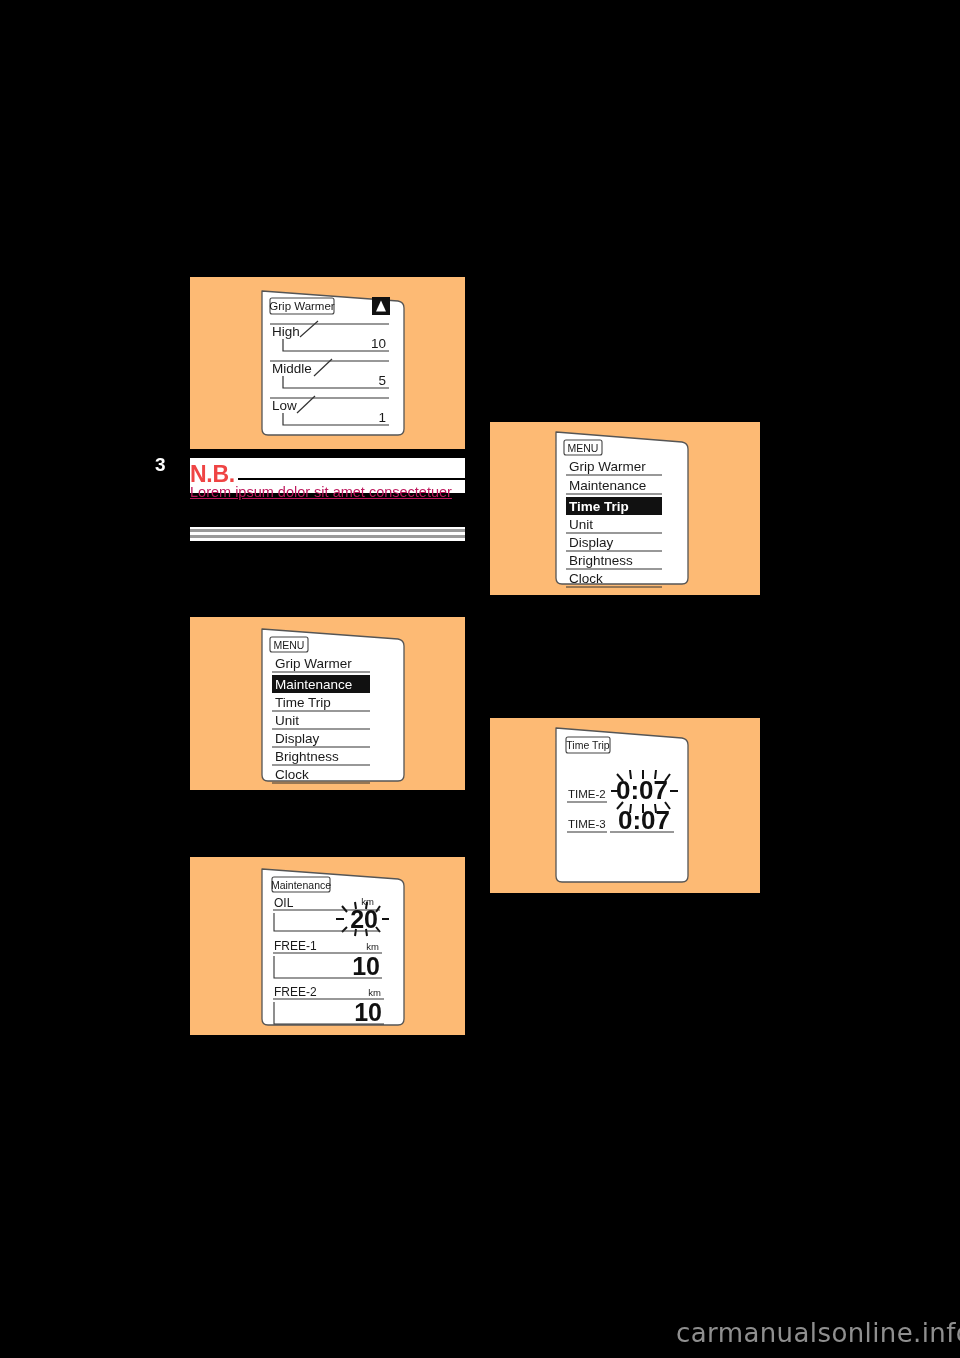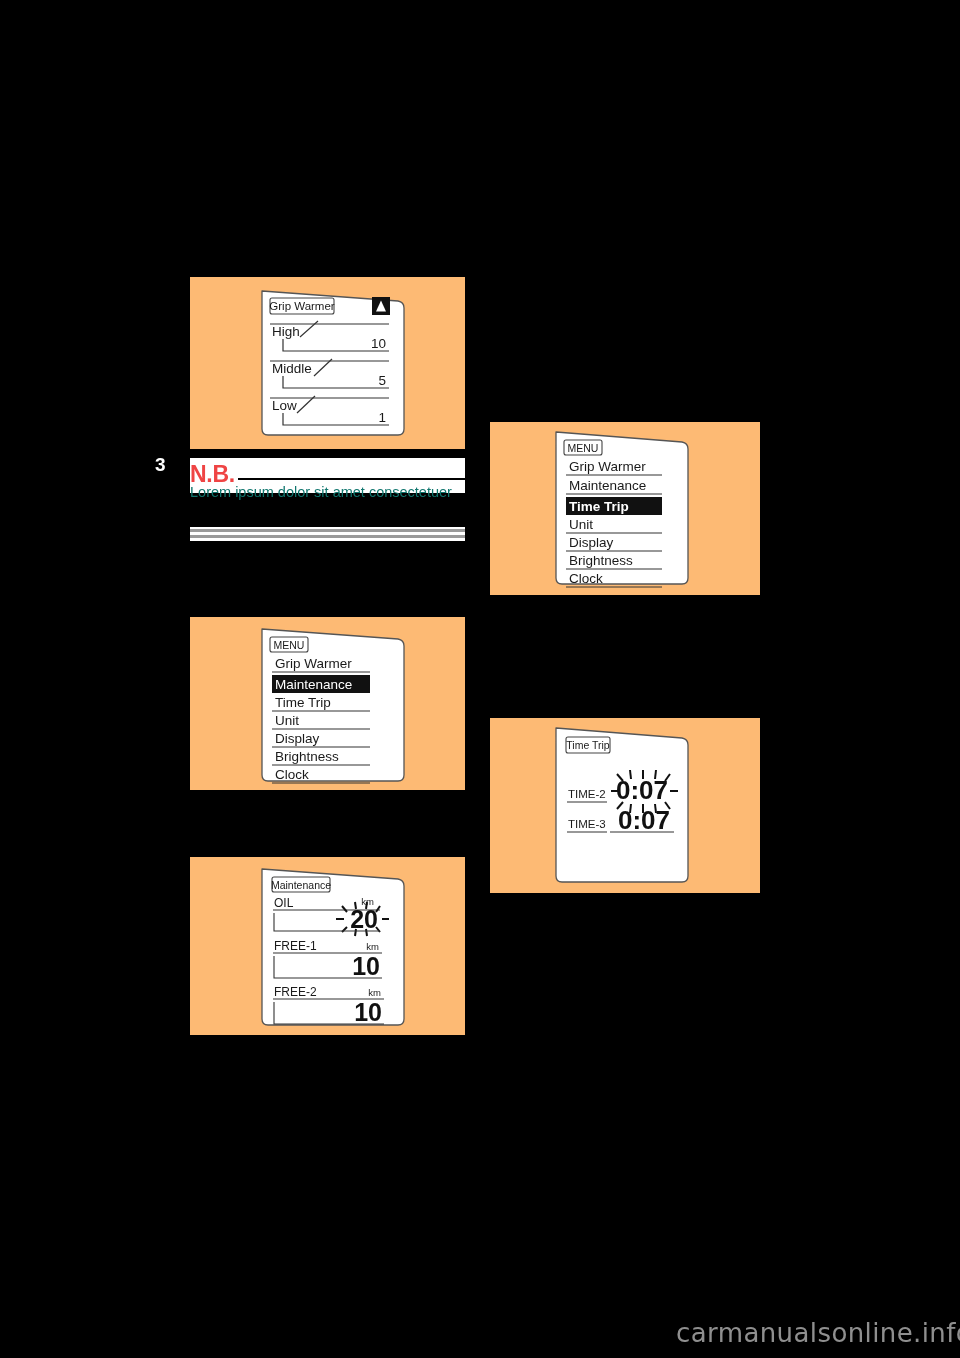--- a/index.html
+++ b/index.html
@@ -33,23 +33,24 @@
     line-height:1;
     letter-spacing:-0.3px;
   }
   .nb-rule{
     position:absolute;
     height:2px;background:#000;
   }
   .nb-clip-text{
     position:absolute;
     font-size:14.5px;
-    color:#0f766e;
+    color:#be185d;
     white-space:nowrap;
     overflow:hidden;
+    text-decoration:underline;
   }
   .dbl-rule-outer{position:absolute;background:#fff;}
   .dbl-rule{position:absolute;background:#9a9a9a;height:3px;}
 
   
   .lcd{
     position:absolute;
     background:#fdba74;
   }
   .lcd svg{display:block;}

